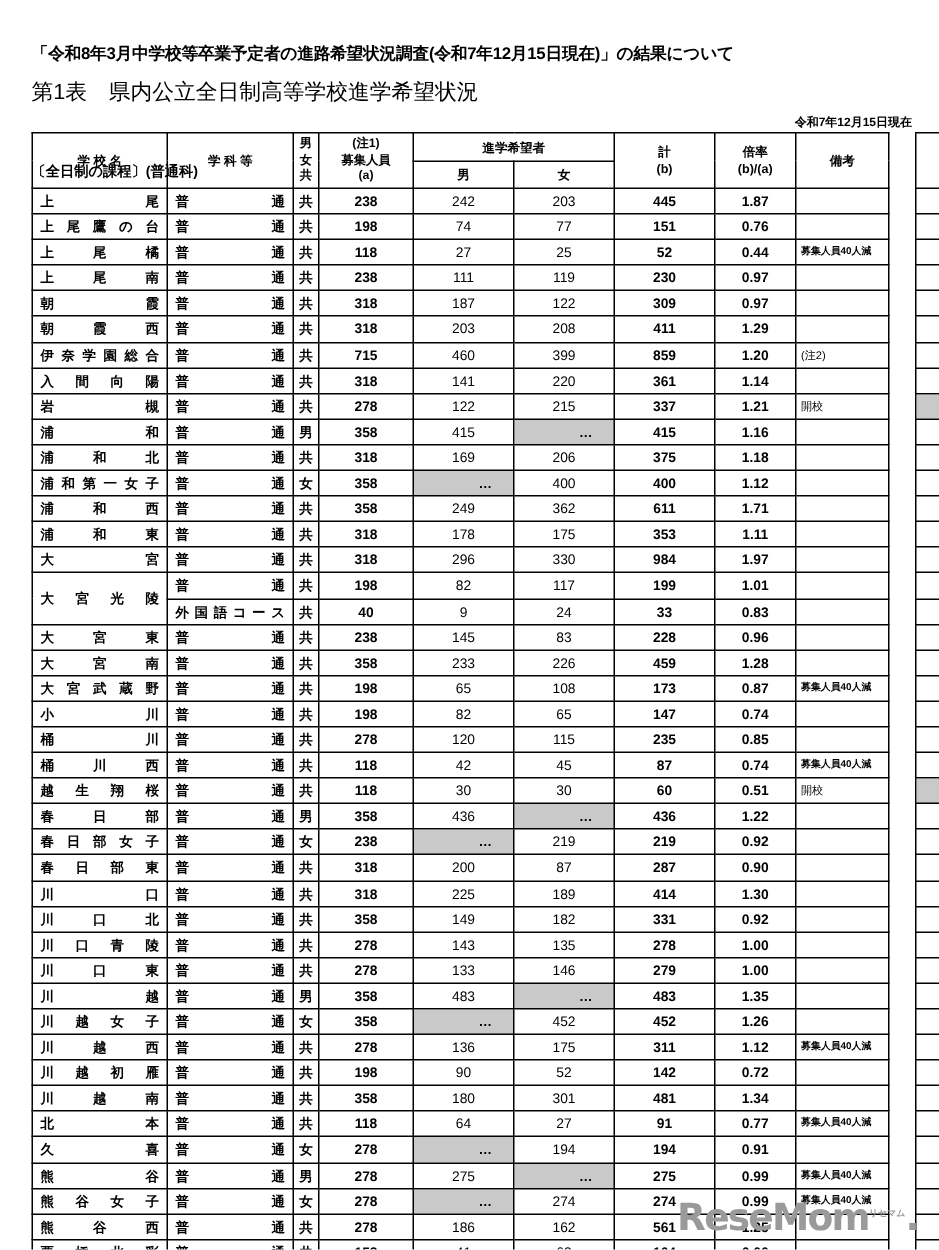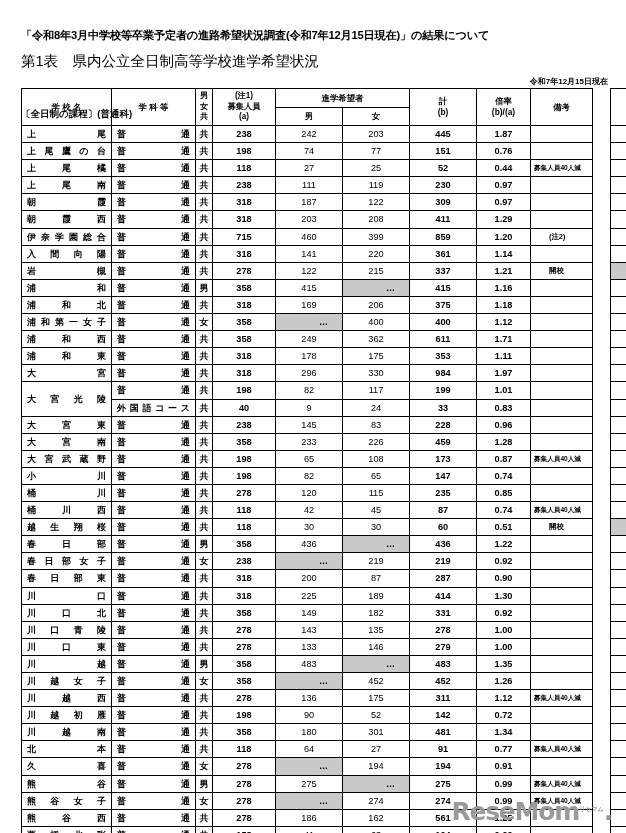--- a/index.html
+++ b/index.html
@@ -62,21 +62,21 @@
     padding:0 5px;font-size:9px;vertical-align:middle;
   }
   .c-school.short{text-align-last:justify;}
   .c-dept{
     text-align:justify;text-align-last:justify;
     padding:0 5px;font-size:9px;
   }
   .c-gender{text-align:center;font-size:9px;}
   .c-num{text-align:center;font-size:9.2px;}
   .c-num-light{text-align:center;font-size:9.2px;font-weight:normal;}
-  .c-note{text-align:left;padding:0 18px;font-size:7.4px;font-weight:bold;margin-left:12px;}
+  .c-note{text-align:left;padding:0 3px;font-size:7.4px;font-weight:normal;margin-left:12px;}
   .c-note-sm{text-align:left;padding:0 3px;font-size:6.6px;font-weight:bold;}
   .c-prev{text-align:center;font-size:9.2px;font-weight:normal;}
   .shaded{background:#c9c9c9;text-align:right;padding-right:14px;font-size:9px;}
 
   .resemom{
     position:absolute;right:14px;bottom:7px;
     font-size:25px;font-weight:bold;color:#9a9a9a;
     letter-spacing:-1.2px;font-family:"DejaVu Sans",sans-serif;
   }
   .resemom sup{font-size:6px;vertical-align:super;letter-spacing:0;}

